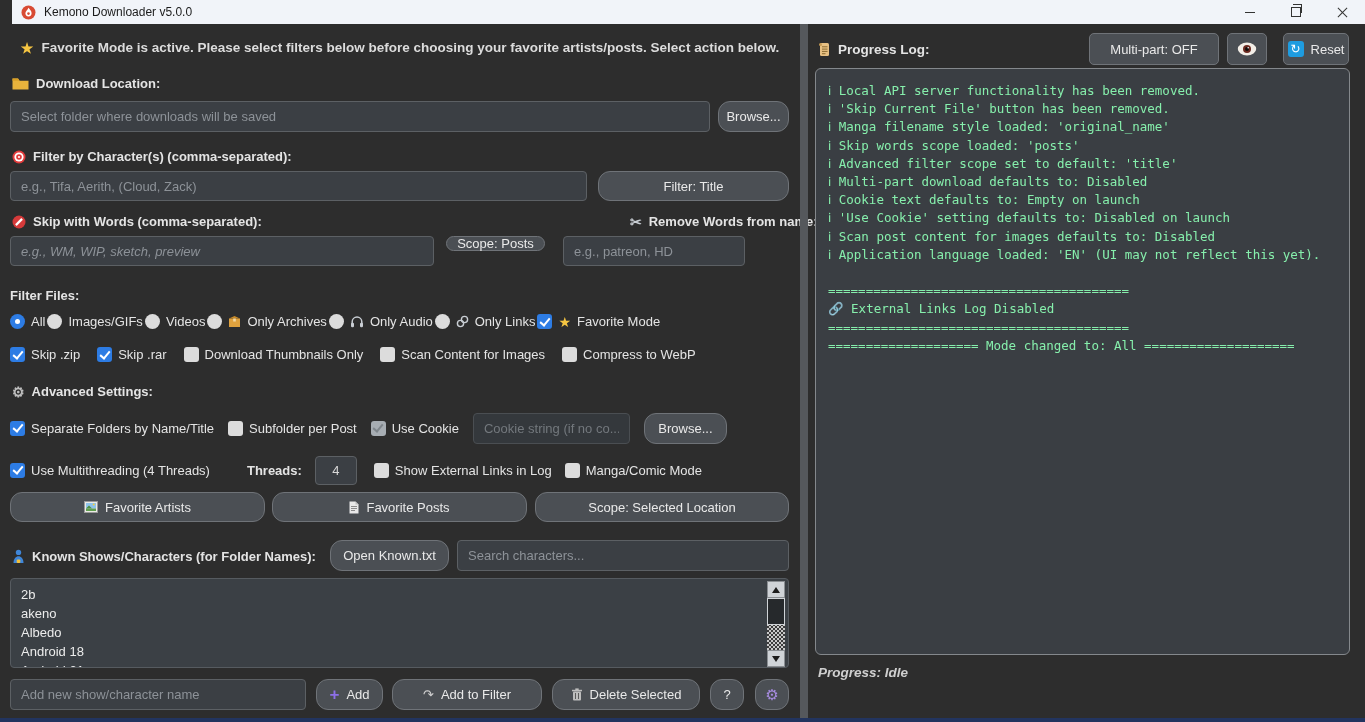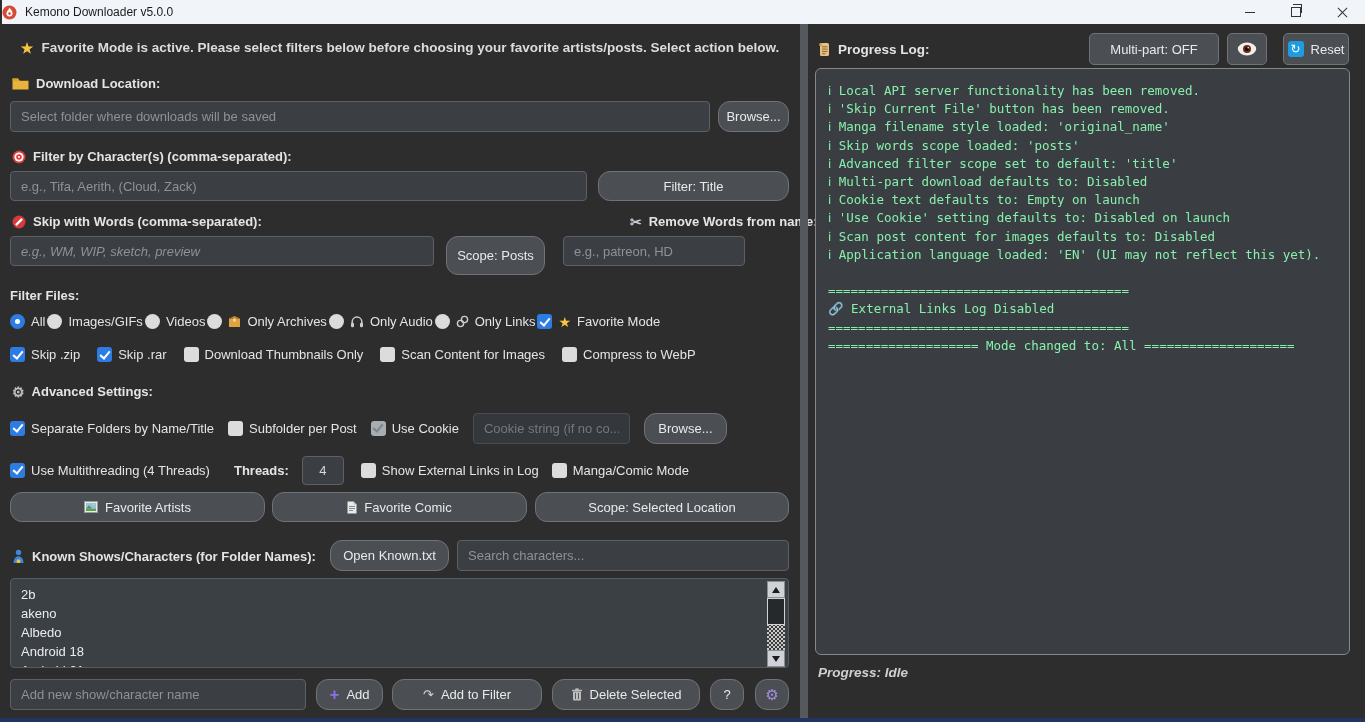--- a/index.html
+++ b/index.html
@@ -1,22 +1,22 @@
 <!DOCTYPE html>
 <html><head>
 <meta charset="utf-8">
 <style>
   html,body{margin:0;padding:0;background:#1e1e1e}
   .window{position:relative;width:1365px;height:722px;background:#2d2d2d;overflow:hidden;
           font-family:"Liberation Sans",sans-serif;-webkit-font-smoothing:antialiased}
   .abs{position:absolute;box-sizing:border-box}
 
   
-  .titlebar{position:absolute;top:0;left:2px;right:0;height:24px;background:#f1f4f9;
-            display:flex;align-items:center;gap:8px}
+  .titlebar{position:absolute;top:0;left:12px;right:0;height:24px;background:#f1f4f9;
+            display:flex;align-items:center;padding-left:9px;gap:8px}
   .titlebar .title{font-size:12px;color:#1b1b1b}
   .wbtns{margin-left:auto;display:flex;height:100%}
   .wbtn{width:46px;height:100%;display:flex;align-items:center;justify-content:center}
   .ico-min{width:10px;height:1px;background:#333}
   .ico-max{position:relative;width:8px;height:8px;border:1px solid #333;background:#f1f4f9}
   .ico-max::before{content:"";position:absolute;left:1px;top:-4px;width:8px;height:8px;border:1px solid #333;border-left:none;border-bottom:none}
   .ico-close{position:relative;width:11px;height:11px}
   .ico-close::before,.ico-close::after{content:"";position:absolute;left:-1px;top:5px;width:13px;height:1px;background:#333}
   .ico-close::before{transform:rotate(45deg)}.ico-close::after{transform:rotate(-45deg)}
 
@@ -128,21 +128,21 @@
           <rect x="2.6" y="5.9" width="8.8" height="2.2" fill="#fff" transform="rotate(-45 7 7)"></rect>
         </svg>
     </span>
     <span>Skip with Words (comma-separated):</span>
   </div>
   <div class="abs lbl" style="left:630px;top:214px">
     <span class="gear" style="color:#c9ced4">✂</span>
     <span>Remove Words from name:</span>
   </div>
   <input class="abs input" style="left: 10px; top: 236px; width: 424px; height: 30px; font-style: italic;" placeholder="e.g., WM, WIP, sketch, preview">
-  <div class="abs btn" style="left:446px;top:236px;width:99px;height:39px">Scope: Posts</div>
+  <div class="abs btn" style="left:446px;top:236px;width:99px;height:15px">Scope: Posts</div>
   <input class="abs input" style="left: 563px; top: 236px; width: 182px; height: 30px;" placeholder="e.g., patreon, HD">
 
   <div class="abs lbl" style="left:10px;top:288px">
     <span>Filter Files:</span>
   </div>
   <div class="abs" style="left:10px;top:314px;display:flex;align-items:center;gap:2px">
     <label class="opt">
       <span class="radio on"></span>
       <span>All</span>
     </label>
@@ -233,21 +233,21 @@
       <span>Use Cookie</span>
     </label>
     <input class="input disabled" style="width: 157px; height: 31px;" placeholder="Cookie string (if no co...">
     <div class="btn" style="width:83px;height:31px">Browse...</div>
   </div>
   <div class="abs" style="left:10px;top:455px;display:flex;align-items:center;gap:13px;height:30px">
     <label class="opt">
       <span class="cb on"></span>
       <span>Use Multithreading (4 Threads)</span>
     </label>
-    <span class="lbl" style="margin-left:11px">Threads:</span>
+    <span class="lbl" style="margin-left:24px">Threads:</span>
     <input class="input" style="width: 42px; height: 29px; text-align: center; padding: 0px 4px;" value="4">
     <label class="opt" style="margin-left:4px">
       <span class="cb"></span>
       <span>Show External Links in Log</span>
     </label>
     <label class="opt">
       <span class="cb"></span>
       <span>Manga/Comic Mode</span>
     </label>
   </div>
@@ -267,21 +267,21 @@
   <div class="abs btn" style="left:272px;top:492px;width:255px;height:30px">
     <span>
       <svg width="10" height="13" viewBox="0 0 10 13">
           <path d="M0.5 0.5 h6 l3 3 v9 h-9 z" fill="#e8e8e8"></path>
           <path d="M6.5 0.5 l3 3 h-3 z" fill="#bdbdbd"></path>
           <rect x="2" y="5" width="6" height="1" fill="#8a8a8a"></rect>
           <rect x="2" y="7" width="6" height="1" fill="#8a8a8a"></rect>
           <rect x="2" y="9" width="4" height="1" fill="#8a8a8a"></rect>
         </svg>
     </span>
-    <span>Favorite Comic</span>
+    <span>Favorite Posts</span>
   </div>
   <div class="abs btn" style="left:535px;top:492px;width:254px;height:30px">Scope: Selected Location</div>
 
   <div class="abs lbl" style="left:12px;top:549px">
     <span>
       <svg width="13" height="15" viewBox="0 0 13 15">
           <circle cx="6.5" cy="3.4" r="2.7" fill="#3f86d8"></circle>
           <path d="M1.5 14 C1.5 9.5 4 7.2 6.5 7.2 C9 7.2 11.5 9.5 11.5 14 Z" fill="#3f86d8"></path>
           <rect x="4.7" y="10.5" width="3.6" height="3.5" rx="1" fill="#f2c23c"></rect>
         </svg>

